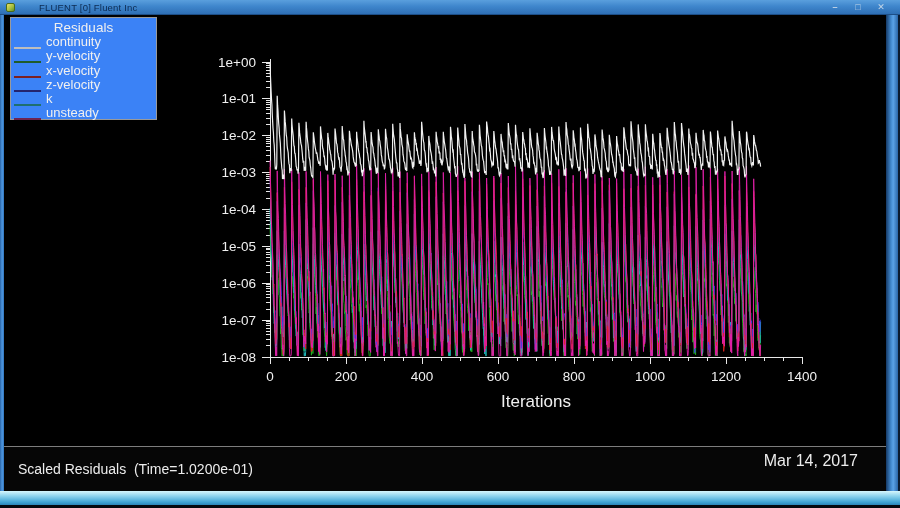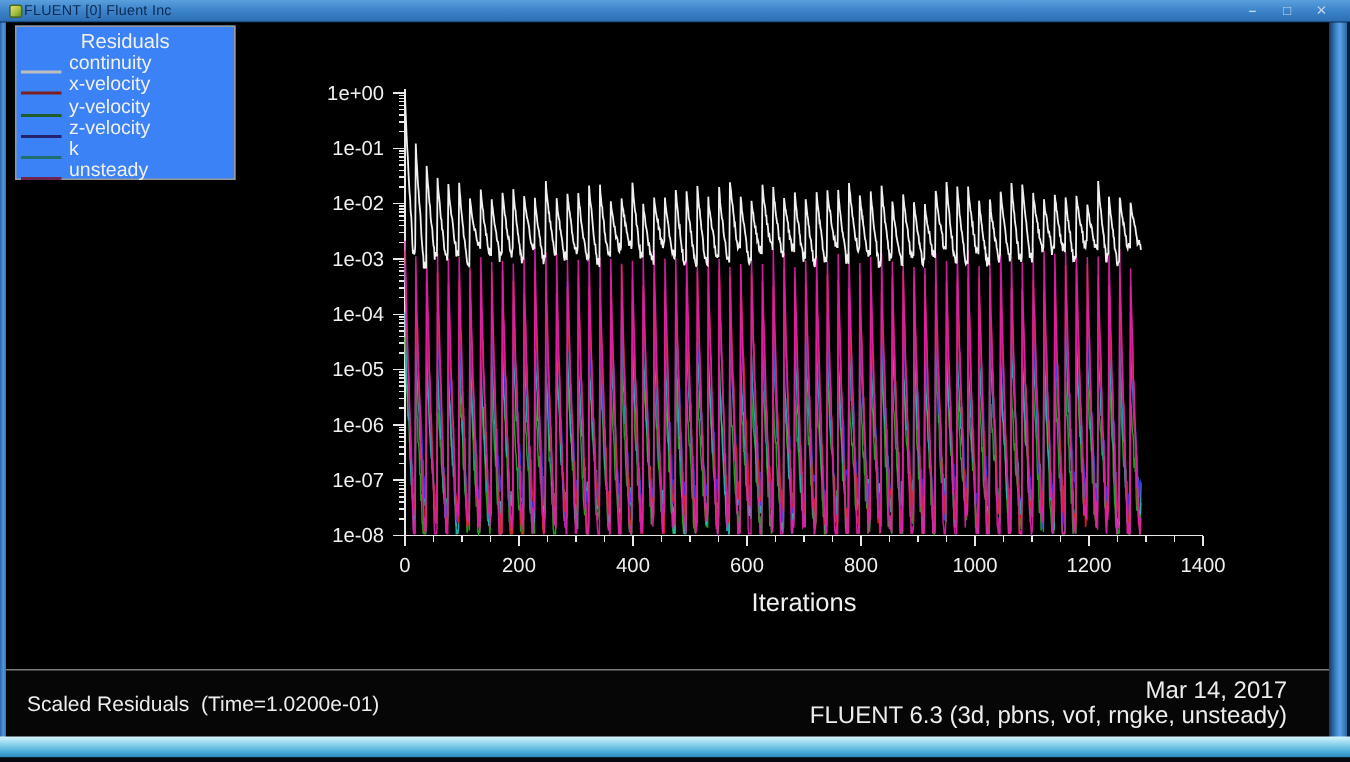--- a/index.html
+++ b/index.html
@@ -15,21 +15,21 @@
     background:linear-gradient(to bottom,#5a9fdd 0%,#3f86cc 45%,#2e6fb5 100%);
     border-bottom:1px solid #1d4e86;
     display:flex;align-items:center;
   }
   .app-icon{
     position:absolute;left:6px;top:3px;width:9px;height:9px;border-radius:2px;
     background:linear-gradient(135deg,#e8e06a 0%,#a8c040 55%,#5f9028 100%);
     border:1px solid #4a6a1a;
   }
   .title-text{
-    position:absolute;left:16px;top:2px;font-size:9.5px;color:#0c2b52;
+    position:absolute;left:39px;top:2px;font-size:9.5px;color:#0c2b52;
     letter-spacing:0.2px;white-space:nowrap;
   }
   .win-buttons{position:absolute;right:12px;top:2px;display:flex;gap:9px;}
   .win-btn{
     width:14px;height:11px;text-align:center;font-size:9px;line-height:11px;
     color:#c3d6e8;font-weight:bold;cursor:default;
   }
   .frame-left{position:absolute;left:0;top:15px;width:4px;height:477px;
     background:linear-gradient(to right,#2a66a8,#4f97e0 55%,#2f74bc);}
   .frame-right{position:absolute;left:886px;top:15px;width:12px;height:477px;
@@ -213,47 +213,46 @@
       </svg>
 
     <div class="legend">
       <div class="legend-title">Residuals</div>
       <div id="legend-items">
           <div class="legend-row">
             <span class="legend-swatch" style="background: rgb(189, 189, 189);"></span>
             <span class="legend-label">continuity</span>
           </div>
           <div class="legend-row">
+            <span class="legend-swatch" style="background: rgb(31, 92, 42);"></span>
+            <span class="legend-label">y-velocity</span>
+          </div>
+          <div class="legend-row">
             <span class="legend-swatch" style="background: rgb(124, 32, 32);"></span>
             <span class="legend-label">x-velocity</span>
-          </div>
-          <div class="legend-row">
-            <span class="legend-swatch" style="background: rgb(31, 92, 42);"></span>
-            <span class="legend-label">y-velocity</span>
           </div>
           <div class="legend-row">
             <span class="legend-swatch" style="background: rgb(36, 36, 110);"></span>
             <span class="legend-label">z-velocity</span>
           </div>
           <div class="legend-row">
             <span class="legend-swatch" style="background: rgb(31, 111, 111);"></span>
             <span class="legend-label">k</span>
           </div>
           <div class="legend-row">
             <span class="legend-swatch" style="background: rgb(110, 36, 80);"></span>
             <span class="legend-label">unsteady</span>
           </div>
         </div>
     </div>
 
     <div class="caption-bar">
       <div class="caption-left">Scaled Residuals  (Time=1.0200e-01)</div>
       <div class="caption-right">
         <div>Mar 14, 2017</div>
-        <div>FLUENT 6.3 (3d, pbns, vof, rngke, unsteady)</div>
       </div>
     </div>
   </div>
 
   <div class="frame-left"></div>
   <div class="frame-right"></div>
   <div class="frame-right-edge"></div>
   <div class="frame-bottom"></div>
   <div class="frame-bottom-edge"></div>
 </div>

